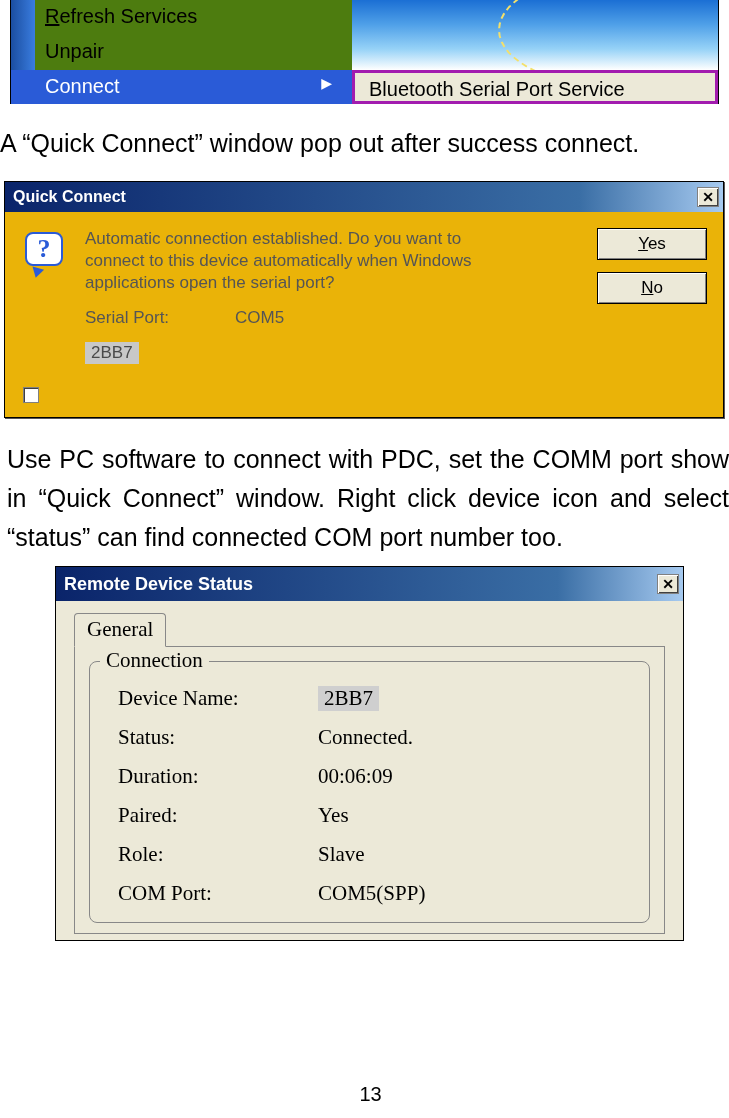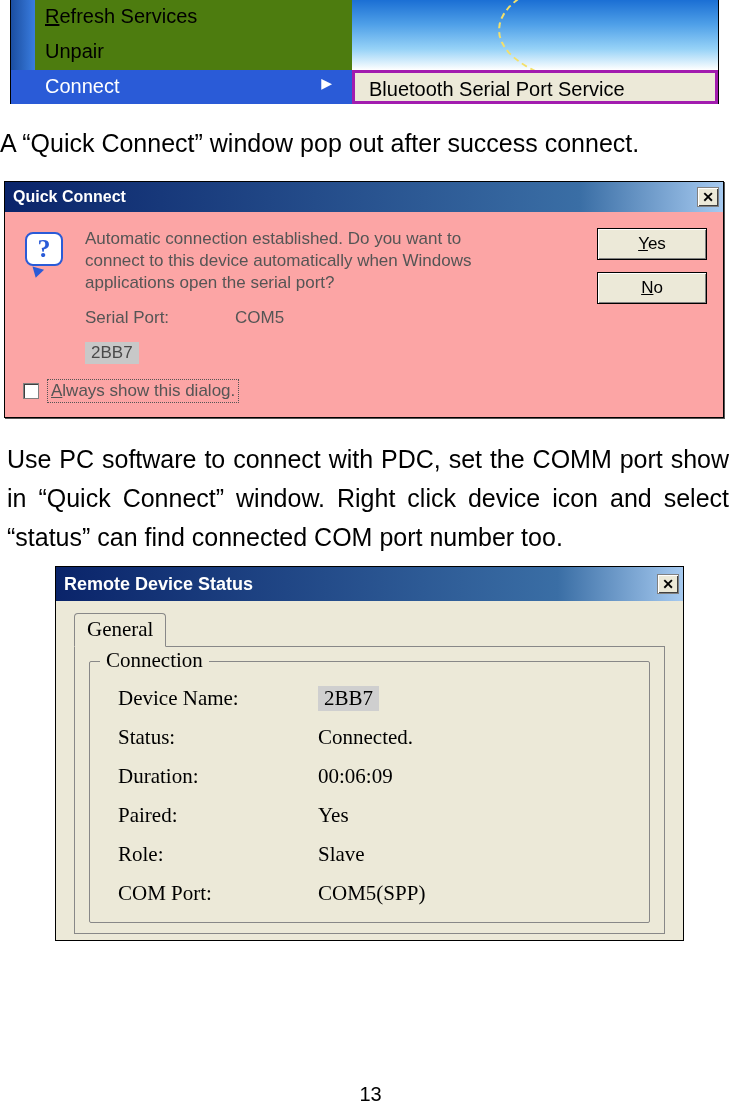--- a/index.html
+++ b/index.html
@@ -105,21 +105,21 @@
     font-size: 25px;
     line-height: 1.55;
     text-align: justify;
   }
   
   
   .qc-dialog {
     margin: 0 4px;
     width: 720px;
     border: 1px solid #000;
-    background: #fca5a5;
+    background: #eab308;
     box-shadow: 1px 1px 0 #555;
   }
   .qc-title {
     height: 30px;
     background: linear-gradient(90deg,#0a246a 0%,#3a6ea5 80%,#a6caf0 100%);
     color: #fff;
     font-family: Tahoma,sans-serif;
     font-size: 16px;
     font-weight: bold;
     display: flex;
@@ -278,21 +278,21 @@
   }
   .tab-panel {
     border: 1px solid #888;
     background: #ece9d8;
     padding: 14px 14px 2px 14px;
     height: 288px;
     position: relative;
   }
   .fieldset {
     border: 1px solid #888;
-    border-radius: 2px;
+    border-radius: 8px;
     padding: 18px 14px 8px 14px;
     position: relative;
     height: 262px;
   }
   .fieldset .legend {
     position: absolute;
     top: -14px;
     left: 10px;
     background: #ece9d8;
     padding: 0 6px;
@@ -358,23 +358,20 @@
     <div class="qc-msg">Automatic connection established.  Do you want to connect to this device automatically when Windows applications open the serial port?</div>
     <div class="qc-row">
       <span class="lab">Serial Port:</span>
       <span>COM5</span>
     </div>
     <div class="qc-row">
       <span class="val-box">2BB7</span>
     </div>
     <div class="qc-checkrow">
       <div class="chk"></div>
-      <span class="dotted-focus">
-        <span class="underline">A</span><span>lways show this dialog.</span>
-      </span>
     </div>
     <div class="qc-buttons">
       <div class="win-btn primary">
         <span><span class="underline">Y</span><span>es</span></span>
       </div>
       <div class="win-btn">
         <span><span class="underline">N</span><span>o</span></span>
       </div>
     </div>
   </div>

